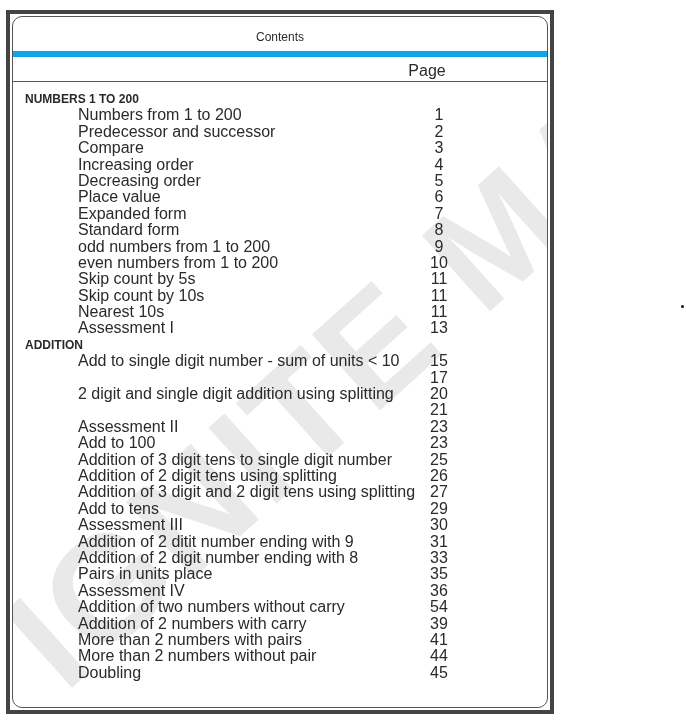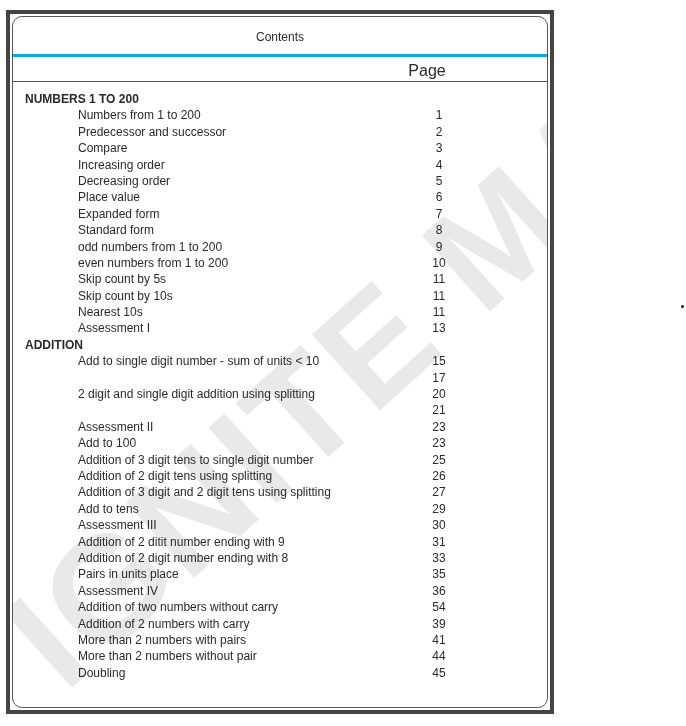--- a/index.html
+++ b/index.html
@@ -53,21 +53,21 @@
       z-index: 0;
       pointer-events: none;
     }
     .toc-title {
       position: relative;
       z-index: 1;
       height: 40px;
       line-height: 40px;
       text-align: center;
       font-size: 12px;
-      border-bottom: 3px solid #0ea5e9;
+      border-bottom: 6px solid #0ea5e9;
       box-sizing: border-box;
     }
     .toc-header {
       position: relative;
       z-index: 1;
       height: 25px;
       border-bottom: 1px solid #555555;
       box-sizing: border-box;
     }
     .toc-header .page-col {
@@ -88,21 +88,21 @@
       line-height: 16.4px;
       font-size: 12px;
       font-weight: bold;
       padding-left: 12px;
       color: #2a2a2a;
     }
     .toc-row {
       position: relative;
       height: 16.4px;
       line-height: 16.4px;
-      font-size: 12px;
+      font-size: 16px;
       text-decoration: underline;
     }
     .toc-row .entry-title {
       position: absolute;
       left: 65px;
       white-space: nowrap;
     }
     .toc-row .entry-page {
       position: absolute;
       left: 406px;

